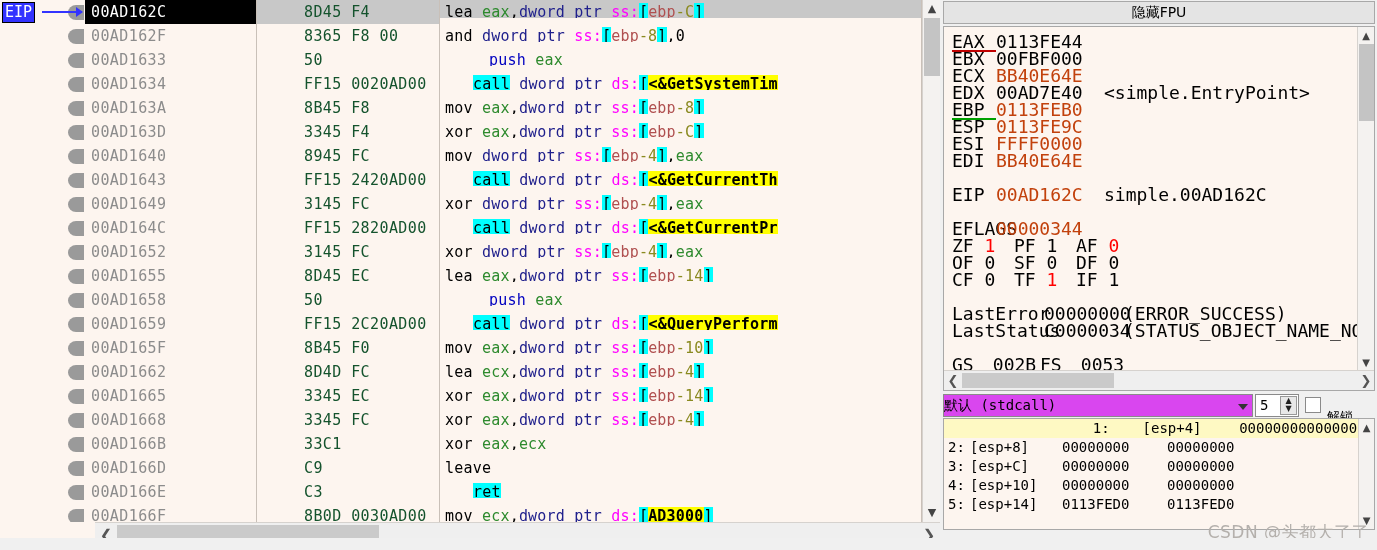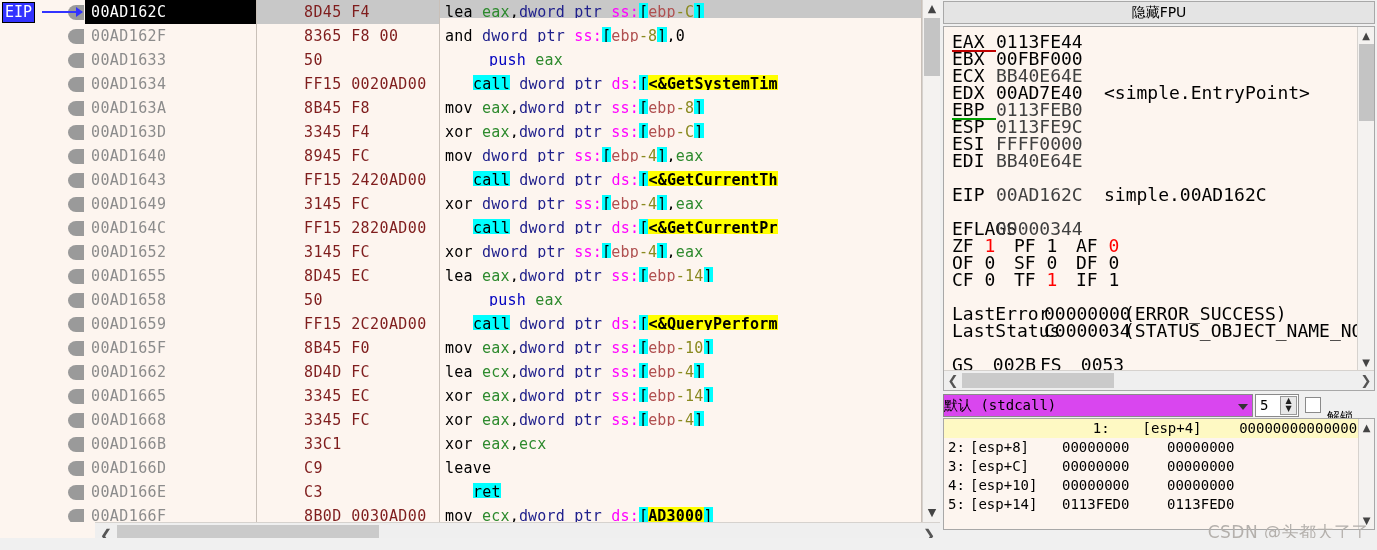--- a/index.html
+++ b/index.html
@@ -36,21 +36,21 @@
     position:absolute;left:68px;top:5px;width:16px;height:15px;
     background:#9a9a9a;border-radius:50% 0 0 50%/50% 0 0 50%;
   }
   .c-addr{
     position:absolute;left:85px;top:0;width:172px;height:24px;
     color:#8c8c8c;padding-left:6px;box-sizing:border-box;
     letter-spacing:0.4px;
   }
   .c-bytes{
     position:absolute;left:257px;top:0;width:183px;height:24px;
-    color:#7f1d1d;padding-left:47px;box-sizing:border-box;
+    color:#14532d;padding-left:47px;box-sizing:border-box;
     letter-spacing:0.4px;
   }
   .c-text{
     position:absolute;left:440px;top:0;width:482px;height:18px;
     color:#000;padding-left:5px;box-sizing:border-box;
     overflow:hidden;letter-spacing:0.2px;
   }
   
   .colsep{position:absolute;top:0;width:1px;height:522px;background:#c9c0b8;}
   .colsep.s1{left:256px;}
@@ -134,21 +134,21 @@
   }
   .reg-body{
     position:absolute;left:0;top:0;width:410px;height:340px;
     padding:6px 0 0 8px;box-sizing:border-box;font-size:18px;
   }
   .rline{height:17px;line-height:17px;white-space:nowrap;color:#000;}
   .rname{display:inline-block;width:44px;color:#000;}
   .rname.u-red{border-bottom:2px solid #c00000;}
   .rname.u-green{border-bottom:2px solid #00a000;}
   .rval{display:inline-block;width:108px;}
-  .rval.red{color:#404040;}
+  .rval.red{color:#c2410c;}
   .rval.blk{color:#000;}
   .rcmt{color:#000;}
   .gap{height:17px;}
   .flagcell{display:inline-block;width:62px;}
   .fv-red{color:#ff0000;}
   .fv-blk{color:#000;}
   .segcell{display:inline-block;width:88px;}
   .segname{display:inline-block;width:30px;}
   .segname.u-green{border-bottom:2px solid #00a000;}
 

